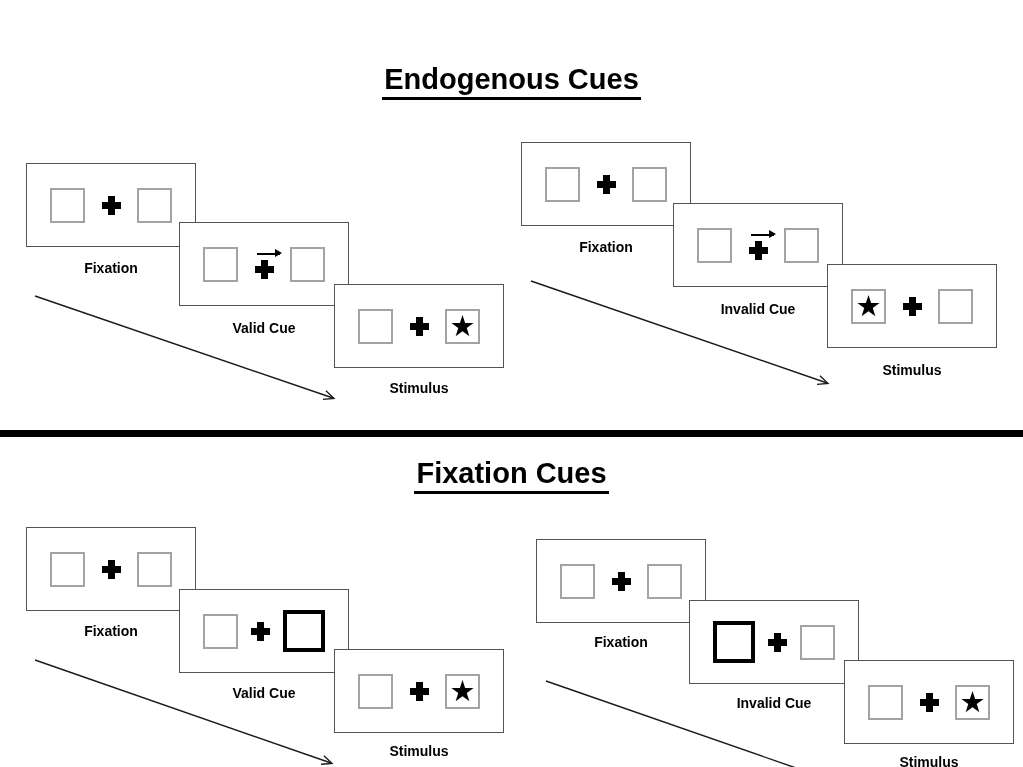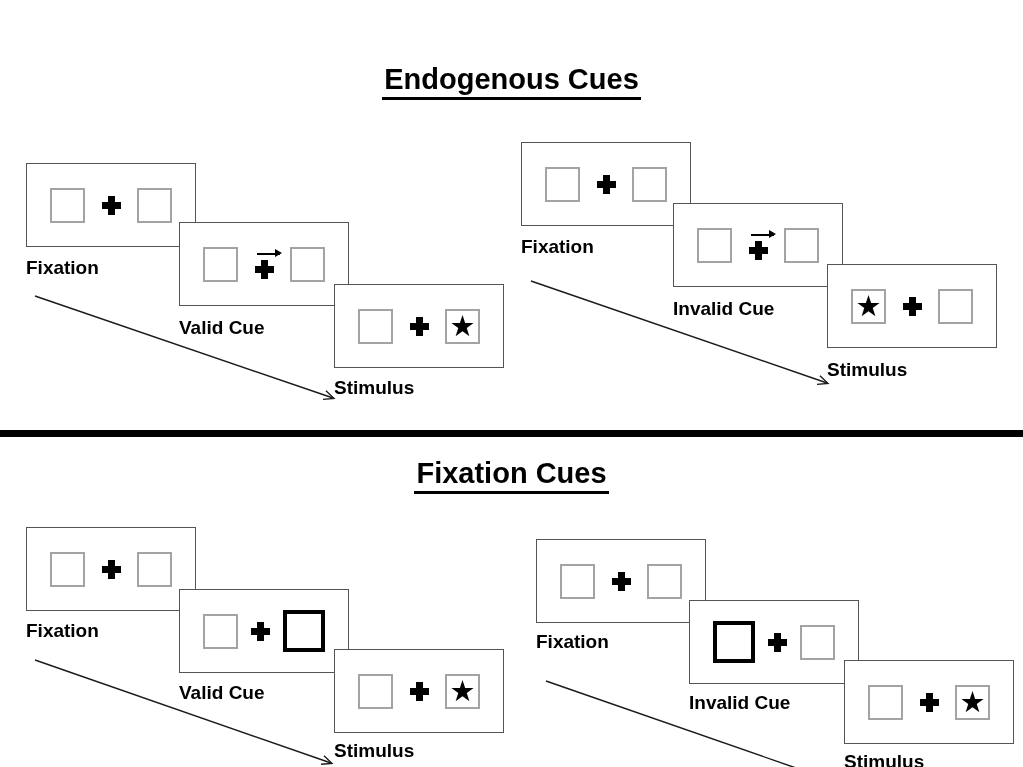--- a/index.html
+++ b/index.html
@@ -71,21 +71,21 @@
     border-left:7px solid #000;
     border-top:4.5px solid transparent;
     border-bottom:4.5px solid transparent;
   }
   .star{
     font-family:"DejaVu Sans", sans-serif;
     font-size:29px;line-height:31px;color:#000;
   }
   .card-label{
     position:absolute;width:170px;
-    font-size:19px;font-weight:bold;
+    text-align:center;font-size:14px;font-weight:bold;
     line-height:22px;z-index:2;
   }
   
   .tl-c1{left:26px;top:122px;}  .tl-l1{left:26px;top:216px;}
   .tl-c2{left:179px;top:181px;} .tl-l2{left:179px;top:276px;}
   .tl-c3{left:334px;top:243px;} .tl-l3{left:334px;top:336px;}
   
   .tr-c1{left:521px;top:101px;} .tr-l1{left:521px;top:195px;}
   .tr-c2{left:673px;top:162px;} .tr-l2{left:673px;top:257px;}
   .tr-c3{left:827px;top:223px;} .tr-l3{left:827px;top:318px;}

